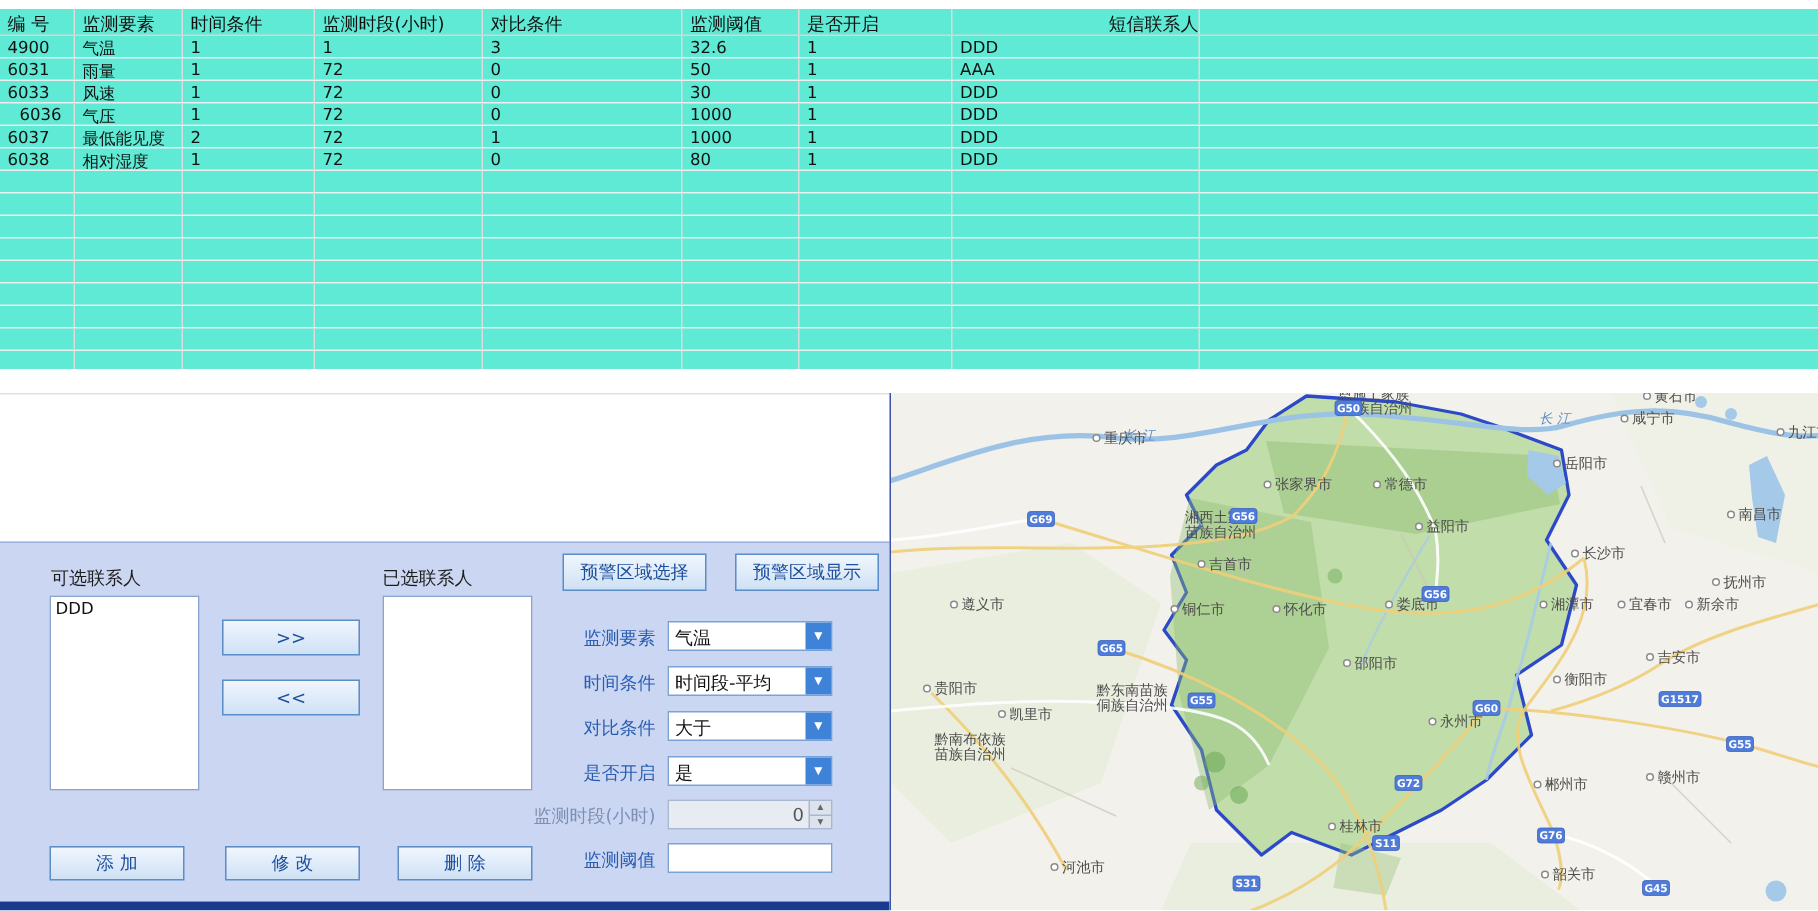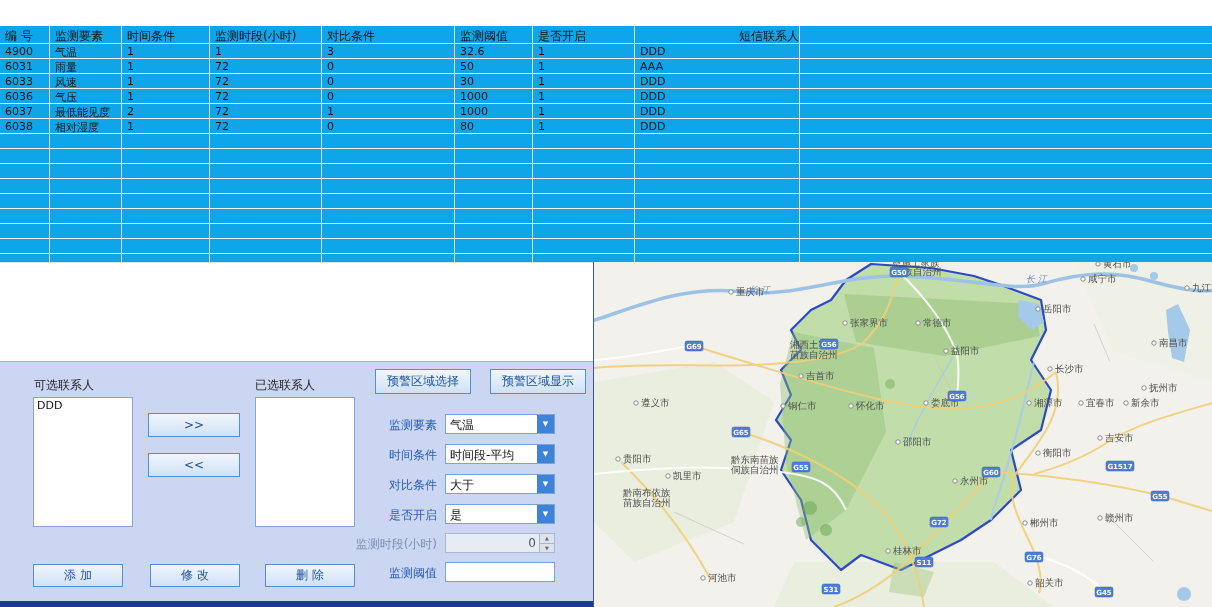--- a/index.html
+++ b/index.html
@@ -5,21 +5,21 @@
   * { margin:0; padding:0; box-sizing:border-box; }
   html,body { width:1212px; height:607px; background:#fff; font-family:"DejaVu Sans","Liberation Sans",sans-serif; overflow:hidden; }
   .app { position:relative; width:1212px; height:607px; background:#fff; overflow:hidden; }
 
   
   .titlebar { position:absolute; left:0; top:0; width:1212px; height:22px; background:#fff; border-bottom:1px solid #e3e3e3; }
   .titlebar .title { position:absolute; left:6px; top:4px; font-size:12px; color:#111; }
   .titlebar .close { position:absolute; right:10px; top:3px; font-size:13px; color:#333; cursor:pointer; width:18px; text-align:center; }
 
   
-  .tbl { position:absolute; left:0; top:26px; width:1212px; height:240px; overflow:hidden; background:#0ea5e9; }
+  .tbl { position:absolute; left:0; top:6px; width:1212px; height:240px; overflow:hidden; background:#5eead4; }
   .trow { display:flex; height:15px; border-bottom:1px solid #ededed; }
   .trow.thead-row { height:18px; border-bottom:1px solid #d6d6d6; }
   .tcell { border-right:1px solid #dcdcdc; font-size:11px; color:#111; padding:1px 0 0 5px; white-space:nowrap; overflow:hidden; }
   .thead-row .tcell { font-size:12px; padding-top:2px; }
   .tcell.filler { border-right:none; }
 
   
   .bottom { position:absolute; left:0; top:262px; width:1212px; height:345px; }
   .left { position:absolute; left:0; top:0; width:593px; height:345px; background:#fff; border-top:1px solid #e0e0e0; }
 
@@ -102,21 +102,21 @@
           <div class="tcell" style="width: 72px;">风速</div>
           <div class="tcell" style="width: 88px;">1</div>
           <div class="tcell" style="width: 112px;">72</div>
           <div class="tcell" style="width: 133px;">0</div>
           <div class="tcell" style="width: 78px;">30</div>
           <div class="tcell" style="width: 102px;">1</div>
           <div class="tcell" style="width: 165px;">DDD</div>
           <div class="tcell filler" style="flex: 1 1 0%;"></div>
         </div>
         <div class="trow">
-          <div class="tcell" style="width: 50px;">6036</div>
+          <div class="tcell" style="width: 50px; text-align: center;">6036</div>
           <div class="tcell" style="width: 72px;">气压</div>
           <div class="tcell" style="width: 88px;">1</div>
           <div class="tcell" style="width: 112px;">72</div>
           <div class="tcell" style="width: 133px;">0</div>
           <div class="tcell" style="width: 78px;">1000</div>
           <div class="tcell" style="width: 102px;">1</div>
           <div class="tcell" style="width: 165px;">DDD</div>
           <div class="tcell filler" style="flex: 1 1 0%;"></div>
         </div>
         <div class="trow">

